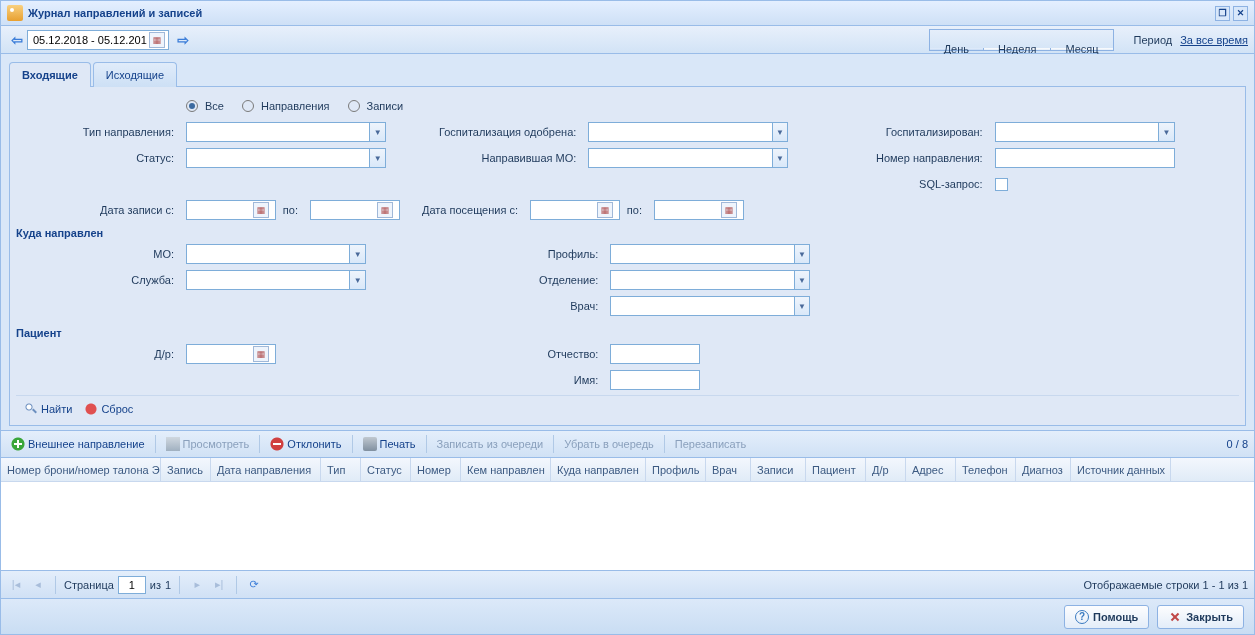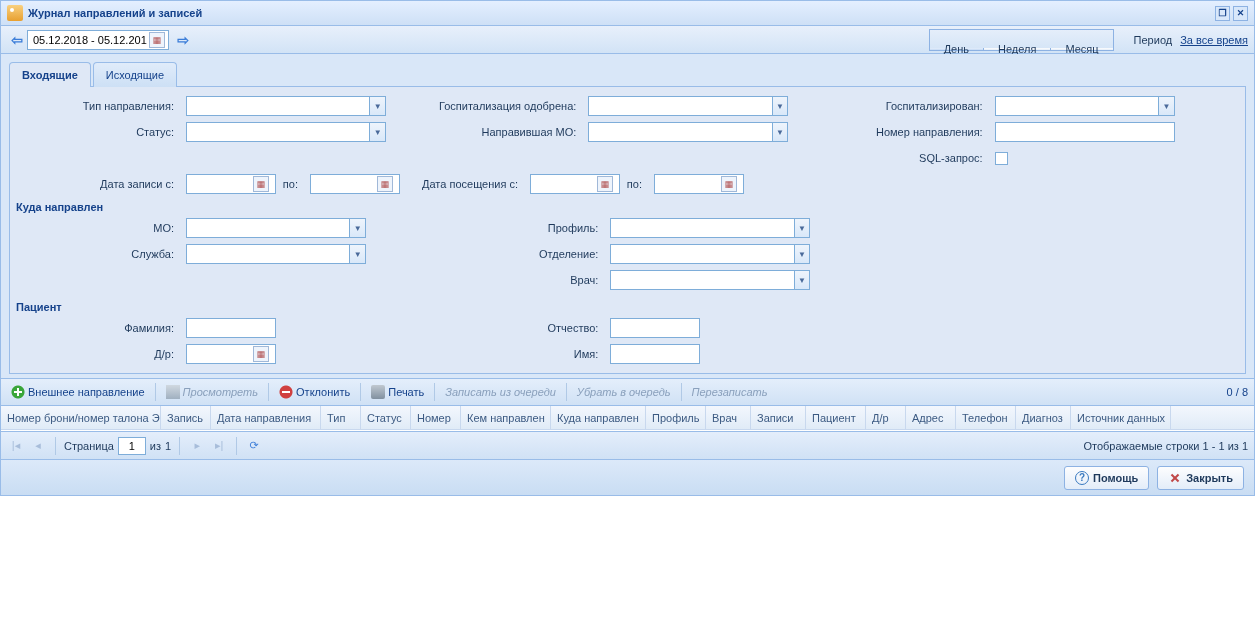--- a/index.html
+++ b/index.html
@@ -1,17 +1,17 @@
 <!DOCTYPE html>
 <html><head>
 <meta charset="utf-8">
 <style>
   * { box-sizing: border-box; }
   body { margin:0; font-family: Tahoma, Arial, sans-serif; font-size:11px; color:#1e395b; background:#fff; }
-  .window { width:1255px; height:496px; border:1px solid #99bce8; background:#c7dbf0; position:relative; display:flex; flex-direction:column; }
+  .window { width:1255px; height:635px; border:1px solid #99bce8; background:#c7dbf0; position:relative; display:flex; flex-direction:column; }
   .titlebar { height:25px; background:linear-gradient(#e4efff,#cee0f6); border-bottom:1px solid #99bce8; display:flex; align-items:center; padding:0 6px; font-weight:bold; color:#15428b; }
   .titlebar .ticon { width:16px; height:16px; margin-right:5px; display:inline-block; background:linear-gradient(#f8d080,#e8a030); border-radius:2px; position:relative; }
   .titlebar .ticon::after{content:"";position:absolute;left:3px;top:3px;width:4px;height:4px;border-radius:50%;background:#fff;}
   .titlebar-spacer { flex:1; }
   .winbtn { width:15px; height:15px; border:1px solid #8db2e3; background:#d8e7fa; margin-left:3px; display:flex;align-items:center;justify-content:center; font-size:9px; color:#15428b; cursor:pointer; }
   .navbar { height:28px; background:linear-gradient(#e8f0fb,#d2e3f6); border-bottom:1px solid #99bce8; display:flex; align-items:center; padding:0 6px; }
   .arrow-btn { width:20px; height:20px; display:flex;align-items:center;justify-content:center; cursor:pointer; font-size:14px; font-weight:bold;}
   .date-range { height:20px; border:1px solid #7eadd9; background:#fff; padding:0 3px; display:flex;align-items:center; }
   .date-range input { border:none; width:118px; font-size:11px; outline:none; }
   .cal-trigger { width:16px;height:16px;border:1px solid #a0b8d8;background:#eef4fc;display:inline-flex;align-items:center;justify-content:center;font-size:9px;cursor:pointer;color:#b05050;}
@@ -37,21 +37,21 @@
   .datef{height:20px;border:1px solid #7eadd9;background:#fff;display:flex;align-items:center;width:90px;}
   .datef input{border:none;width:66px;font-size:11px;outline:none;padding:0 3px;}
   .fs-label { color:#15428b; font-weight:bold; margin:6px 0 4px 0; }
   .checkbox { width:13px;height:13px;border:1px solid #7eadd9;background:#fff;display:inline-block;cursor:pointer;}
   .radio { width:12px;height:12px;border:1px solid #7a7a7a;border-radius:50%;display:inline-block;margin-right:3px;vertical-align:-2px;position:relative;cursor:pointer;}
   .radio.checked::after{content:"";position:absolute;left:2px;top:2px;width:6px;height:6px;border-radius:50%;background:#3b6aa0;}
   .radiogrp { display:flex; align-items:center; gap:4px; }
   .radiogrp label{margin-right:14px;cursor:pointer;}
   .actionbar{height:26px;border-top:1px solid #c8d8ee;display:flex;align-items:center;padding:0 4px;gap:4px;background:#dfe8f6;}
   .tbtn{display:flex;align-items:center;gap:3px;padding:2px 4px;cursor:pointer;color:#15428b;}
-  .tbtn.disabled{color:#8aa0bc;cursor:default;font-style:italic;}
+  .tbtn.disabled{color:#8aa0bc;cursor:default;}
   .tico{width:14px;height:14px;display:inline-block;}
   .tico.search{background:radial-gradient(circle at 5px 5px,#fff 2px,#6c8fbf 3px,transparent 4px);position:relative;}
   .tico.search::after{content:"";position:absolute;left:8px;top:8px;width:5px;height:2px;background:#6c8fbf;transform:rotate(45deg);}
   .tico.reset{background:radial-gradient(circle,#e05050 5px,transparent 6px);}
   .tico.plus{background:radial-gradient(circle,#3aa63a 6px,transparent 7px);position:relative;}
   .tico.plus::before{content:"";position:absolute;left:6px;top:3px;width:2px;height:8px;background:#fff;}
   .tico.plus::after{content:"";position:absolute;left:3px;top:6px;width:8px;height:2px;background:#fff;}
   .tico.view{background:linear-gradient(#d0d8e0,#a0b0c0);}
   .tico.reject{background:radial-gradient(circle,#d04040 6px,transparent 7px);position:relative;}
   .tico.reject::after{content:"";position:absolute;left:3px;top:6px;width:8px;height:2px;background:#fff;}
@@ -106,20 +106,31 @@
     <span class="link">За все время</span>
   </div>
 
   <div class="form-area">
     <div class="tabstrip">
       <div class="tab active">Входящие</div>
       <div class="tab">Исходящие</div>
     </div>
     <div class="form-panel">
 
+      <div class="row">
+        <span class="lbl w1"></span>
+        <div class="radiogrp">
+          <span class="radio checked"></span>
+            <label>Все</label>
+          <span class="radio"></span>
+            <label>Направления</label>
+          <span class="radio"></span>
+            <label>Записи</label>
+        </div>
+      </div>
 
       <div class="col3">
         <div>
           <div class="row">
               <span class="lbl w1">Тип направления:</span>
             <div class="combo w200">
                 <input style="">
                 <span class="trg">▼</span>
               </div>
             </div>
@@ -232,26 +243,20 @@
               </div>
             </div>
         </div>
         <div></div>
       </div>
 
       <div class="fs-label">Пациент</div>
       <div class="col3">
         <div>
           <div class="row">
-              <span class="lbl w1">Фамилия:</span>
-            <div class="txt w90">
-                <input style="">
-              </div>
-            </div>
-          <div class="row">
               <span class="lbl w1">Д/р:</span>
             <div class="datef">
                 <input style="">
                 <span class="cal-trigger">▦</span>
               </div>
             </div>
         </div>
         <div>
           <div class="row">
               <span class="lbl w3" style="width:180px">Отчество:</span>
@@ -262,20 +267,30 @@
           <div class="row">
               <span class="lbl w3" style="width:180px">Имя:</span>
             <div class="txt w90">
                 <input style="">
               </div>
             </div>
         </div>
         <div></div>
       </div>
 
+      <div class="actionbar">
+        <div class="tbtn">
+            <span class="tico search"></span>
+            <span>Найти</span>
+          </div>
+        <div class="tbtn">
+            <span class="tico reset"></span>
+            <span>Сброс</span>
+          </div>
+      </div>
     </div>
   </div>
 
   <div class="toolbar2">
     <div class="tbtn">
         <span class="tico plus"></span>
         <span>Внешнее направление</span>
       </div>
     <span class="tsep"></span>
     <div class="tbtn disabled">

